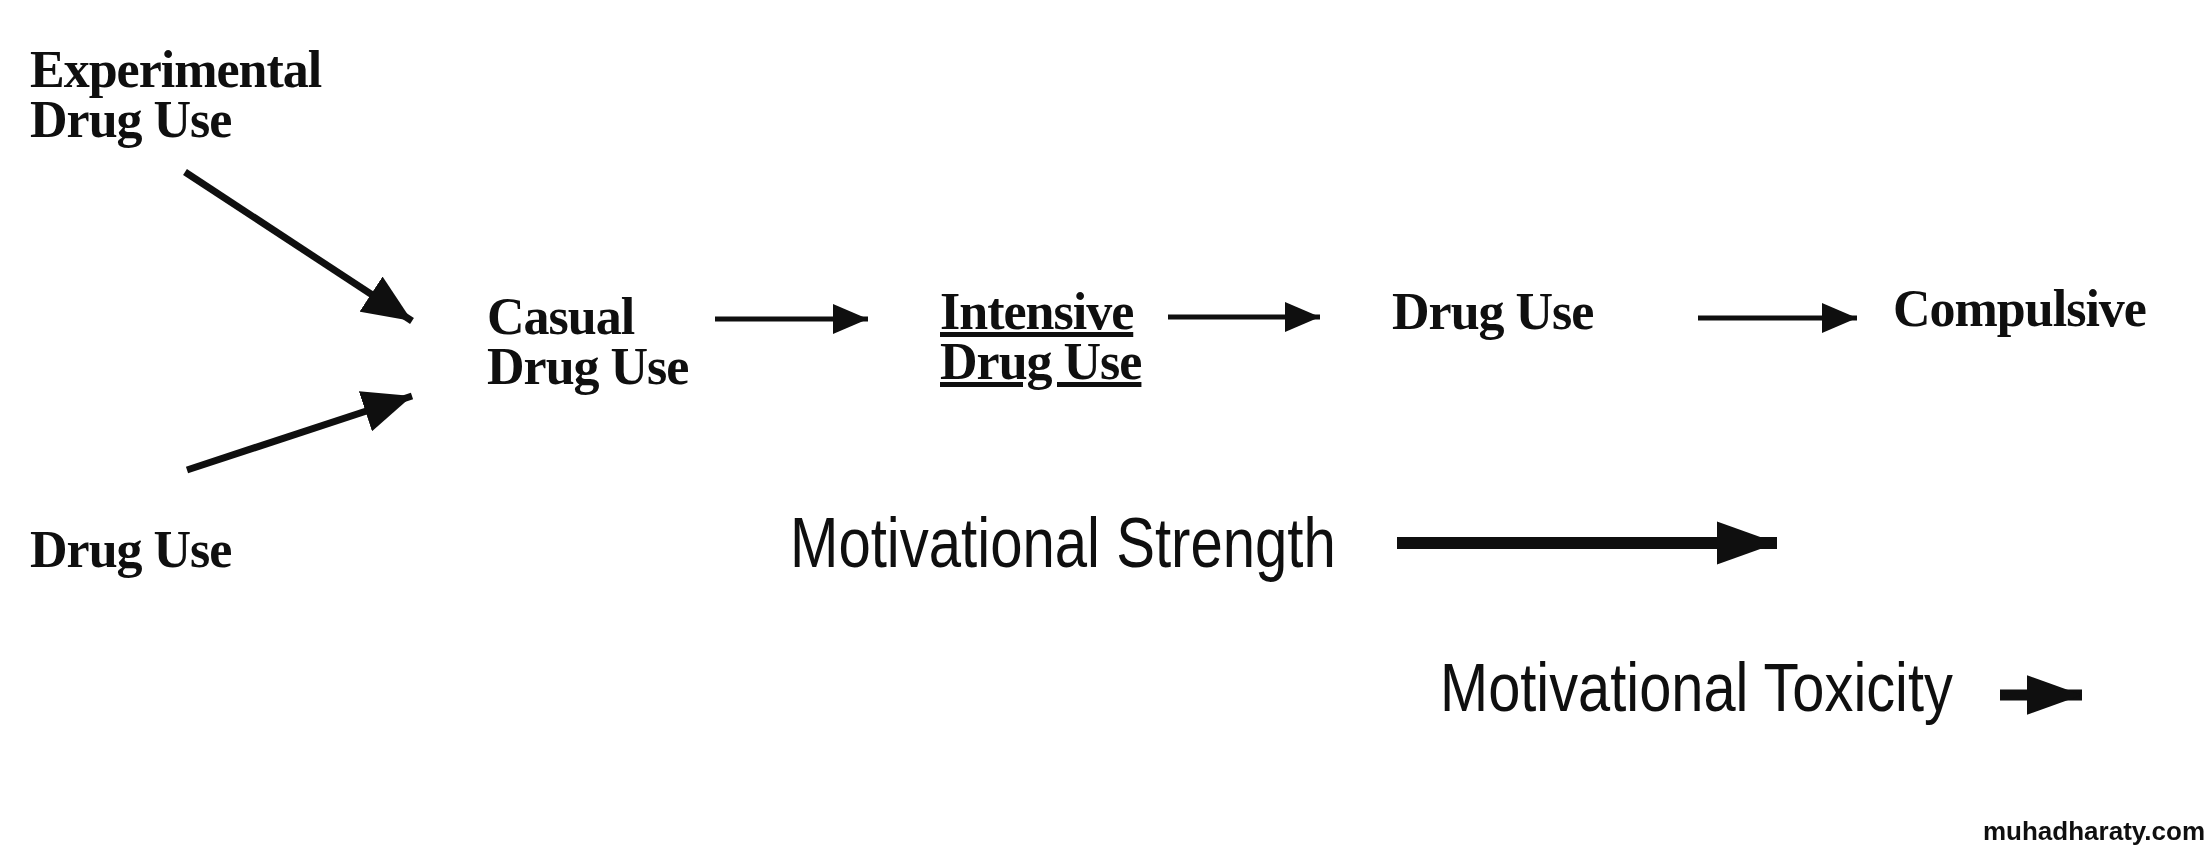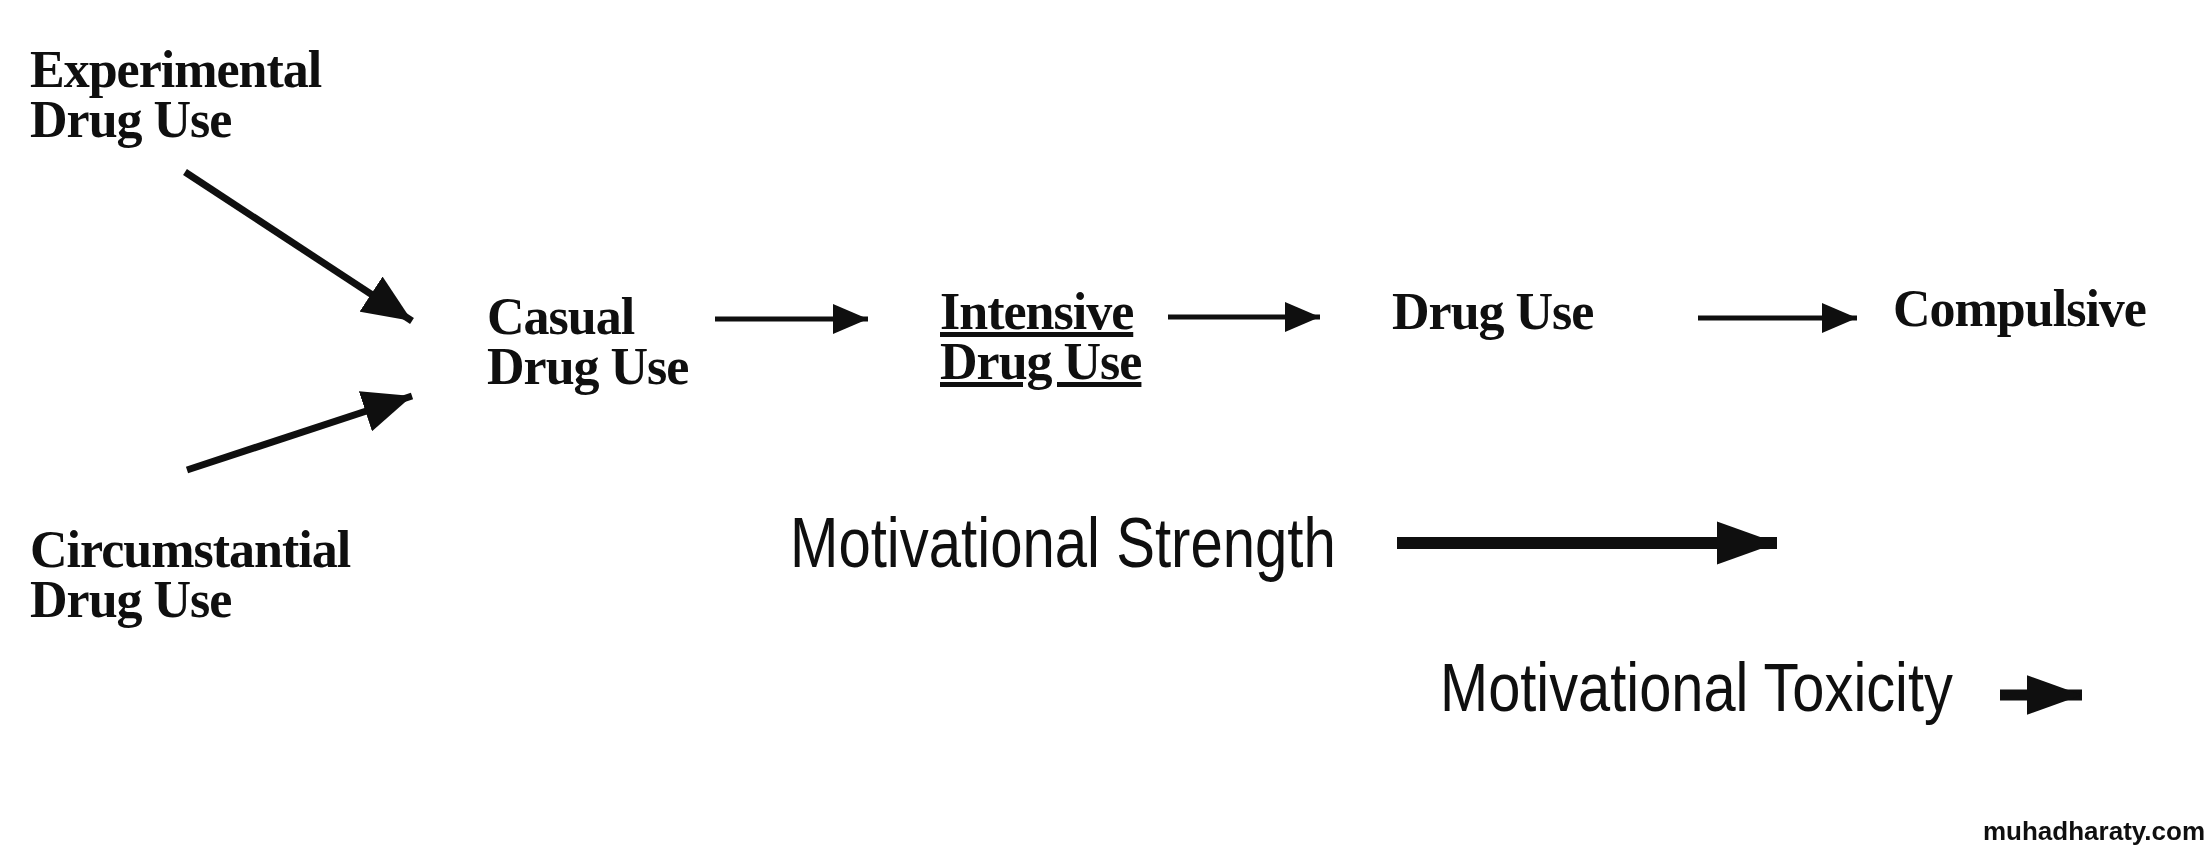--- a/index.html
+++ b/index.html
@@ -78,21 +78,20 @@
     <line x1="1397" y1="543" x2="1777" y2="543" stroke="currentColor" stroke-width="12" marker-end="url(#head-thick)"></line>
     <line x1="2000" y1="695" x2="2082" y2="695" stroke="currentColor" stroke-width="11" marker-end="url(#head-thick)"></line>
   </svg>
 
   <div class="node" style="left:30px; top:45px;">
     <span class="nline">Experimental</span>
     <span class="nline">Drug Use</span>
   </div>
 
   <div class="node" style="left:30px; top:525px;">
-    <span class="nline">Circumstantial</span>
     <span class="nline">Drug Use</span>
   </div>
 
   <div class="node" style="left:487px; top:292px;">
     <span class="nline">Casual</span>
     <span class="nline">Drug Use</span>
   </div>
 
   <div class="node" style="left:940px; top:287px;text-decoration:underline;">
     <span class="nline">Intensive</span>

